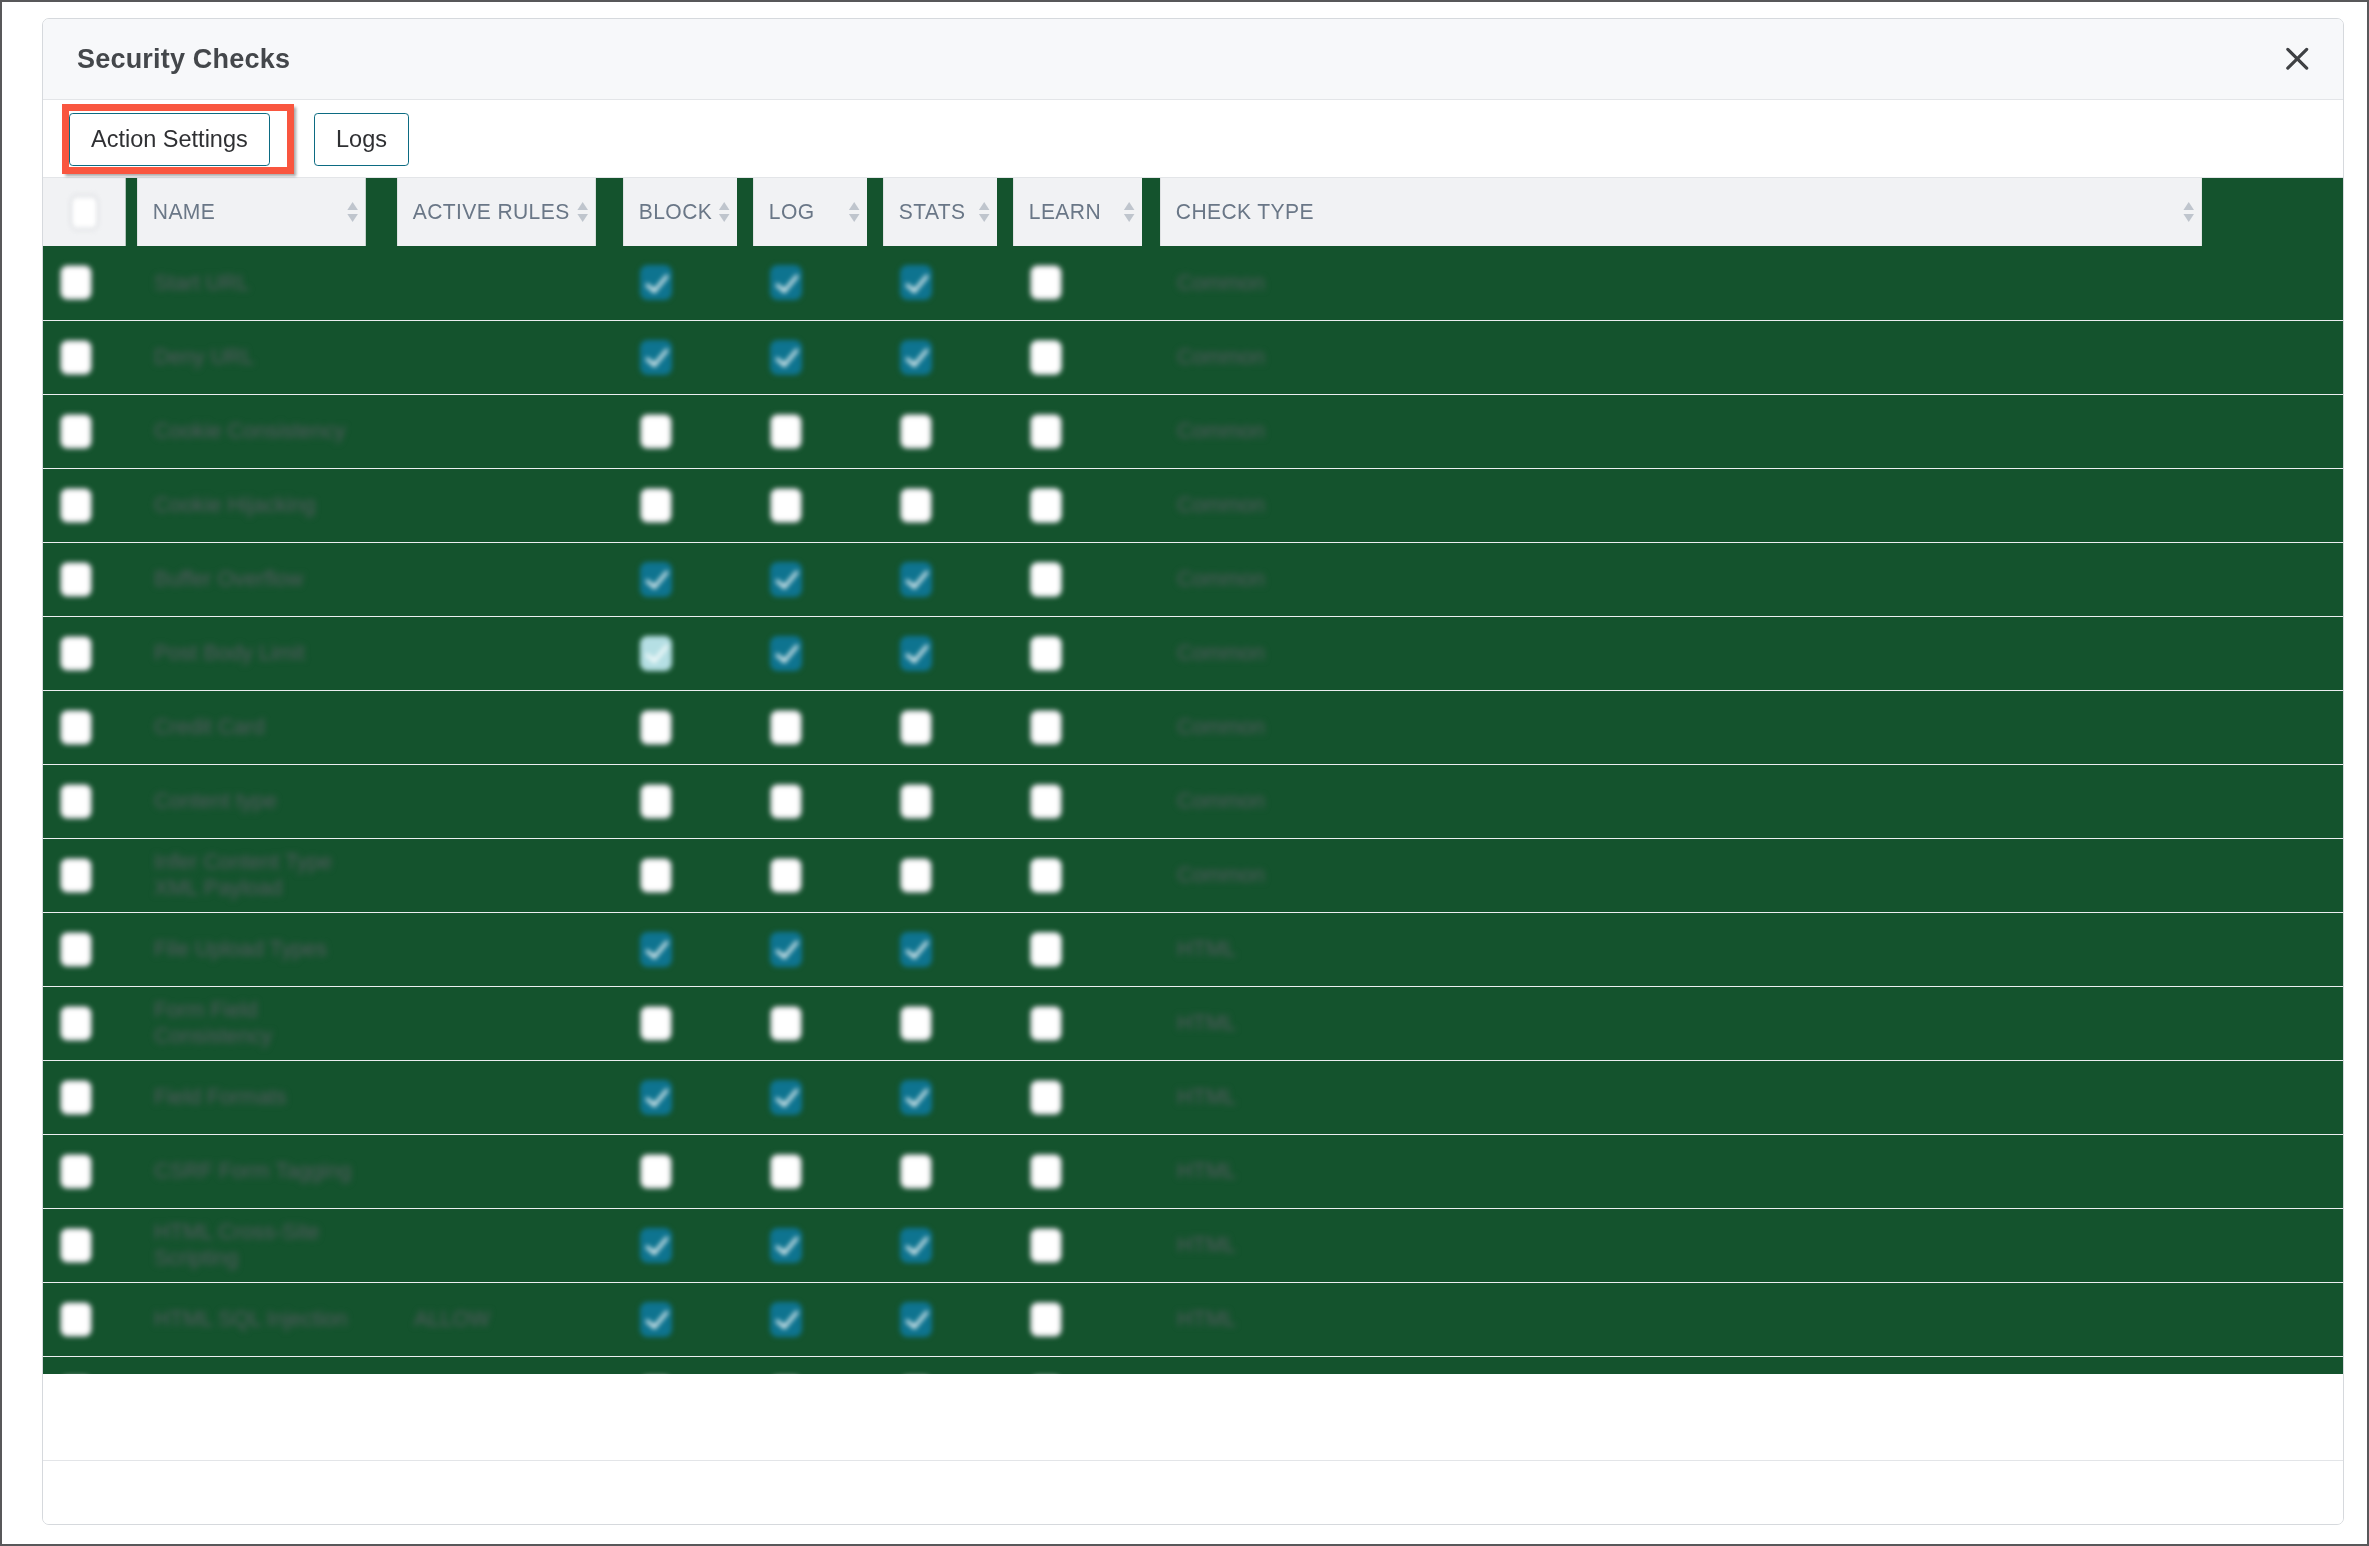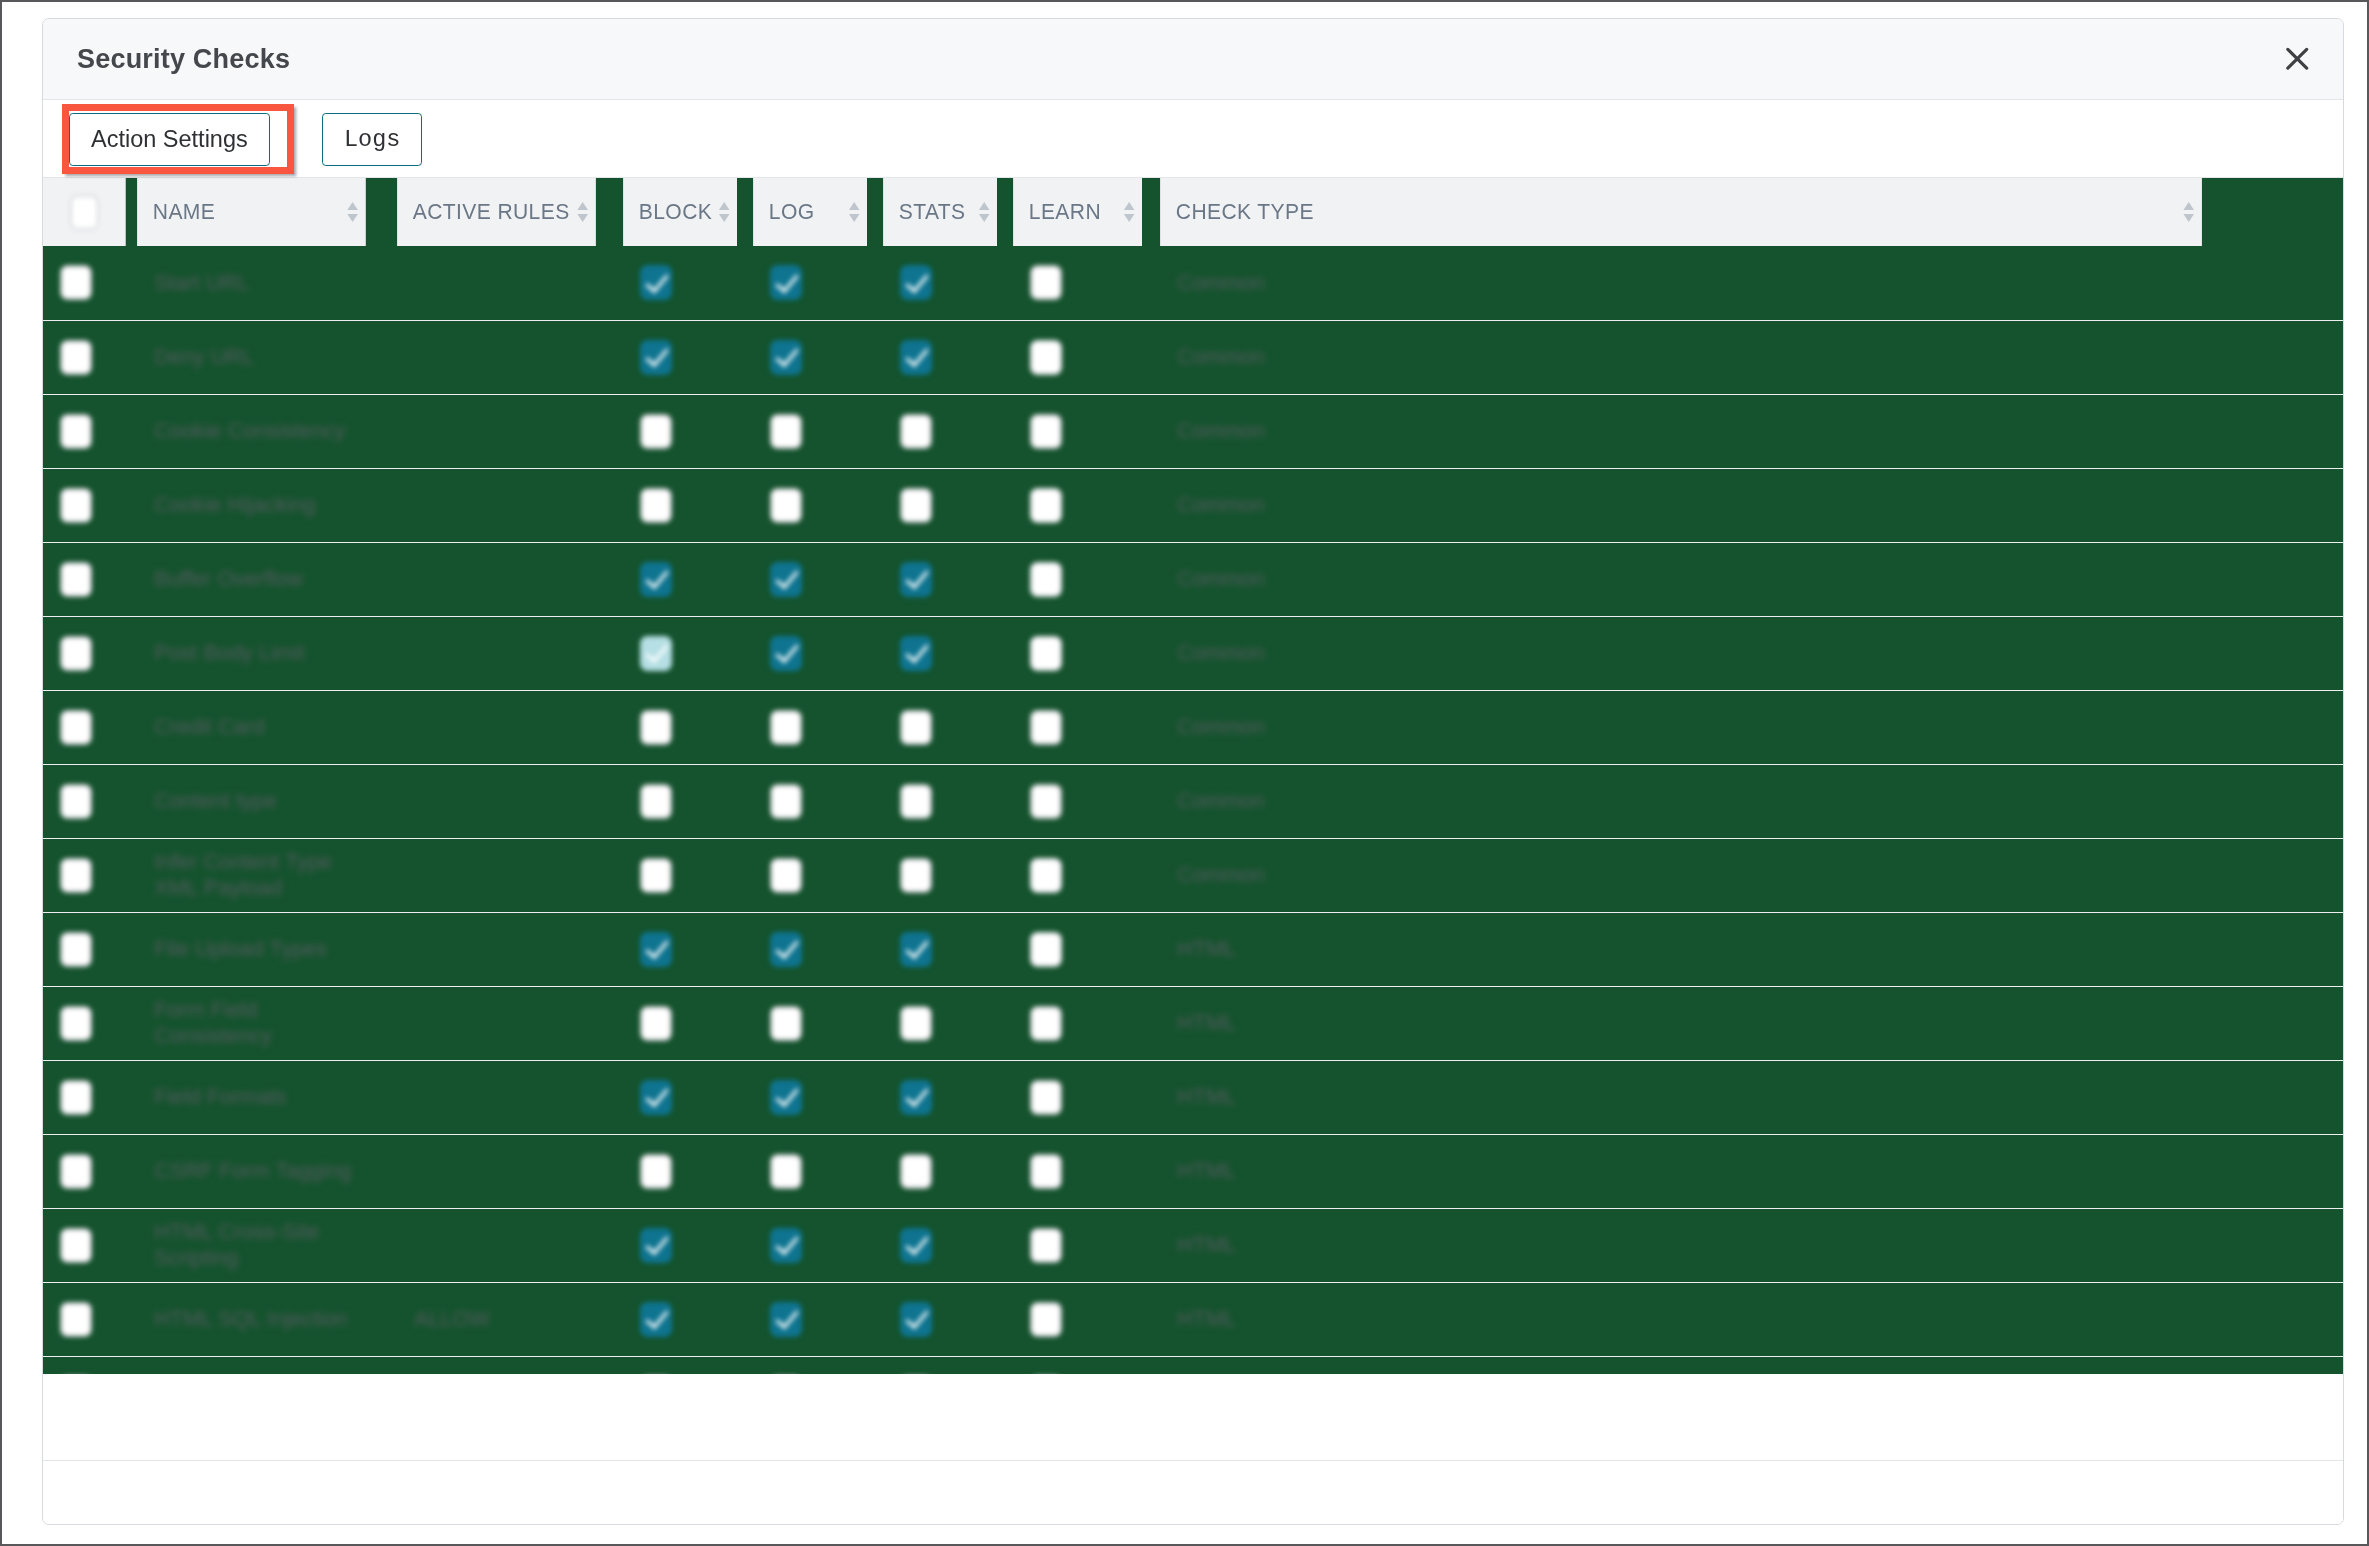--- a/index.html
+++ b/index.html
@@ -85,21 +85,21 @@
     font-size: 23.5px;
     font-family: "Liberation Sans", sans-serif;
     padding: 12px 21px;
     display: flex;
     align-items: center;
     justify-content: center;
     cursor: pointer;
     white-space: nowrap;
   }
   #tab-action-settings { left: 26px; }
-  #tab-logs { left: 279px; font-family: Liberation Mono, monospace; }
+  #tab-logs { left: 271px; }
 
   
   .anno-box {
     position: absolute;
     border: 7.5px solid #f9563f;
     pointer-events: none;
     box-shadow: 2.8px 2.8px 2.8px rgba(0,0,0,.35);
     z-index: 30;
   }
   #anno-tab {

